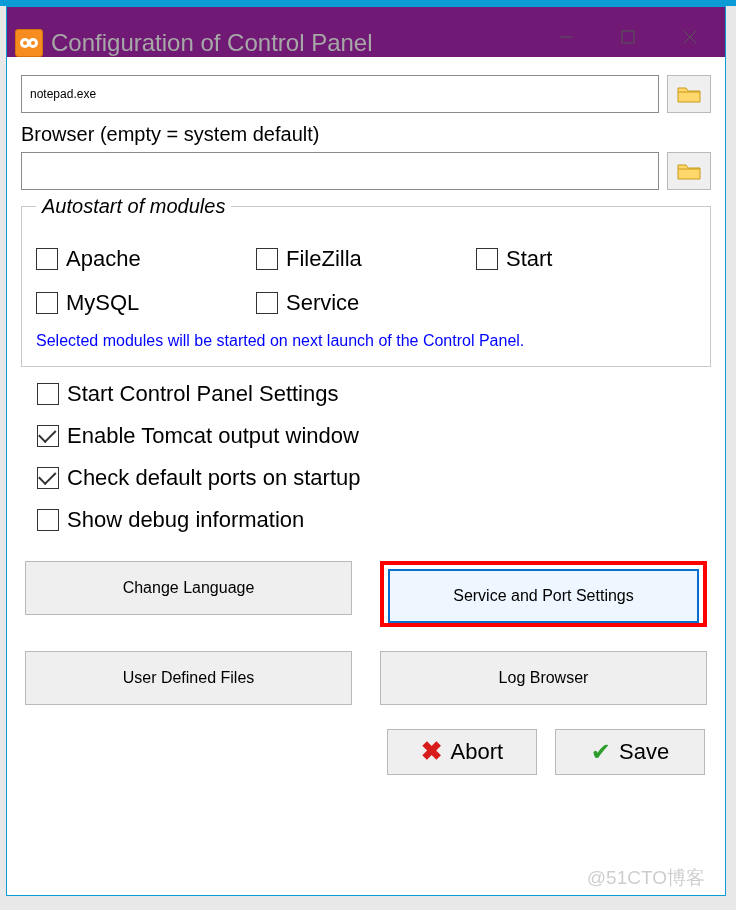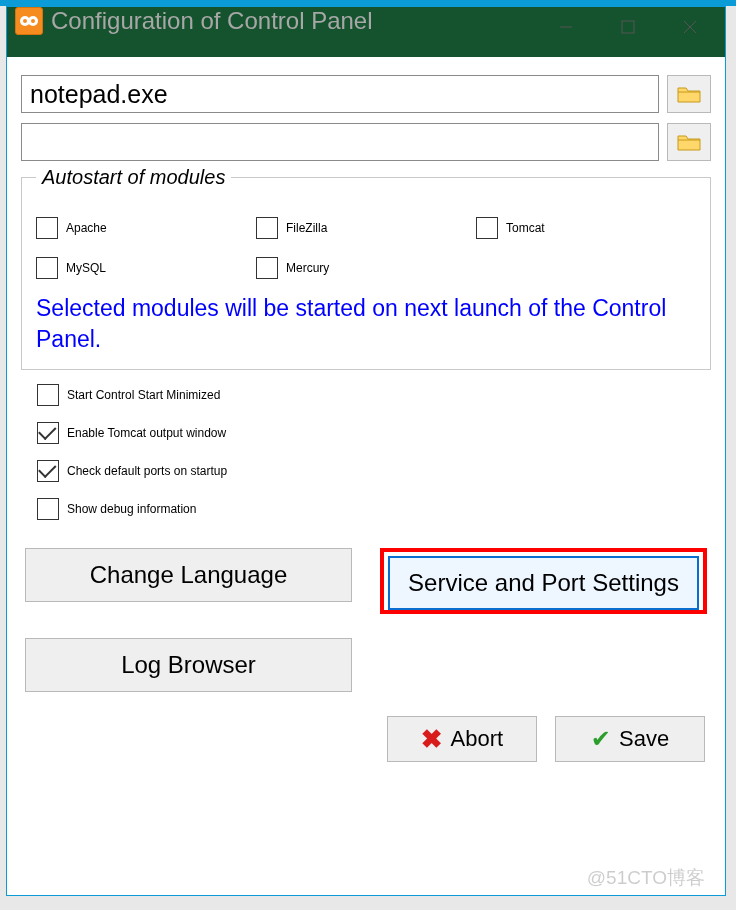--- a/index.html
+++ b/index.html
@@ -16,24 +16,24 @@
     position: absolute;
     left: 6px; top: 6px;
     width: 720px;
     height: 890px;
     background: #fff;
     border: 1px solid #0b9bd7;
   }
   
   .titlebar {
     display: flex;
-    align-items: flex-start;
+    align-items: flex-end;
     height: 50px;
     padding: 0 4px 0 8px;
-    background: #14532d;
+    background: #701a75;
   }
   .app-ico {
     width: 28px; height: 28px;
     background: #f68b1f;
     border: 1px solid #d8730b;
     border-radius: 3px;
     margin-right: 8px;
     display: flex; align-items: center; justify-content: center;
   }
   .app-ico svg { width: 20px; height: 20px; }
@@ -62,21 +62,21 @@
   }
   .field-row {
     display: flex; align-items: center; gap: 8px;
     margin-bottom: 10px;
   }
   .text-input {
     flex: 1;
     height: 38px;
     border: 1px solid #8a8a8a;
     padding: 4px 8px;
-    font-size: 25px;
+    font-size: 12px;
     color: #000;
     background: #fff;
   }
   .browse-btn {
     width: 44px; height: 38px;
     border: 1px solid #b9b9b9;
     background: #efefef;
     display: flex; align-items: center; justify-content: center;
   }
   .browse-btn svg { width: 24px; height: 20px; }
@@ -99,58 +99,58 @@
     font-style: italic;
   }
   .check-grid {
     display: grid;
     grid-template-columns: 1fr 1fr 1fr;
     row-gap: 18px;
     margin-top: 6px;
   }
   .check {
     display: flex; align-items: center; gap: 8px;
-    font-size: 12px; color: #000;
+    font-size: 22px; color: #000;
   }
   .box {
     width: 22px; height: 22px;
     border: 1.5px solid #333;
     background: #fff;
     display: flex; align-items: center; justify-content: center;
   }
   .box.checked::after {
     content: "";
     width: 14px; height: 8px;
     border-left: 2px solid #333;
     border-bottom: 2px solid #333;
     transform: rotate(-45deg) translate(1px,-2px);
   }
   .note-blue {
     color: #0000ff;
-    font-size: 23px;
+    font-size: 16px;
     line-height: 1.35;
     margin-top: 14px;
   }
   .stack-checks {
     margin: 14px 0 0 16px;
     display: flex; flex-direction: column; gap: 16px;
   }
   
   .btn-grid {
     display: grid;
     grid-template-columns: 1fr 1fr;
     column-gap: 28px;
     row-gap: 24px;
     margin: 28px 4px 0 4px;
   }
   .btn {
     height: 54px;
     border: 1px solid #b9b9b9;
     background: #efefef;
-    font-size: 24px;
+    font-size: 16px;
     color: #000;
     display: flex; align-items: center; justify-content: center;
     cursor: pointer;
   }
   .highlight-frame {
     border: 4px solid #ff0000;
     padding: 4px;
     display: flex;
     height: 66px;
   }
@@ -220,20 +220,21 @@
     <div class="field-row">
       <input class="text-input" type="text" value="notepad.exe" style="">
       <div class="browse-btn">
         <svg viewBox="0 0 24 20">
           <path d="M1 4 h8 l2 3 h12 v11 h-22 z" fill="#ffd76a" stroke="#c79a1a"></path>
           <path d="M1 8 h22" stroke="#c79a1a"></path>
         </svg>
       </div>
     </div>
 
+    <div class="field-label">Browser (empty = system default)</div>
     <div class="field-row">
       <input class="text-input" type="text" value="" style="">
       <div class="browse-btn">
         <svg viewBox="0 0 24 20">
           <path d="M1 4 h8 l2 3 h12 v11 h-22 z" fill="#ffd76a" stroke="#c79a1a"></path>
           <path d="M1 8 h22" stroke="#c79a1a"></path>
         </svg>
       </div>
     </div>
 
@@ -243,38 +244,38 @@
         <label class="check">
           <span class="box"></span>
           <span>Apache</span>
         </label>
         <label class="check">
           <span class="box"></span>
           <span>FileZilla</span>
         </label>
         <label class="check">
           <span class="box"></span>
-          <span>Tomcat</span>
+          <span>Start</span>
         </label>
         <label class="check">
           <span class="box"></span>
           <span>MySQL</span>
         </label>
         <label class="check">
           <span class="box"></span>
-          <span>Mercury</span>
+          <span>Service</span>
         </label>
       </div>
       <div class="note-blue">Selected modules will be started on next launch of the Control Panel.</div>
     </div>
 
     <div class="stack-checks">
       <label class="check">
         <span class="box"></span>
-        <span>Start Control Start Minimized</span>
+        <span>Start Control Panel Settings</span>
       </label>
       <label class="check">
         <span class="box checked"></span>
         <span>Enable Tomcat output window</span>
       </label>
       <label class="check">
         <span class="box checked"></span>
         <span>Check default ports on startup</span>
       </label>
       <label class="check">
@@ -286,20 +287,23 @@
     <div class="btn-grid">
       <div class="btn">
         <span>Change Language</span>
       </div>
       <div class="highlight-frame">
         <div class="btn">
           <span>Service and Port Settings</span>
         </div>
       </div>
       <div class="btn">
+        <span>User Defined Files</span>
+      </div>
+      <div class="btn">
         <span>Log Browser</span>
       </div>
     </div>
 
     <div class="action-row">
       <div class="act-btn">
         <span class="x-red">✖</span>
         <span>Abort</span>
       </div>
       <div class="act-btn">

